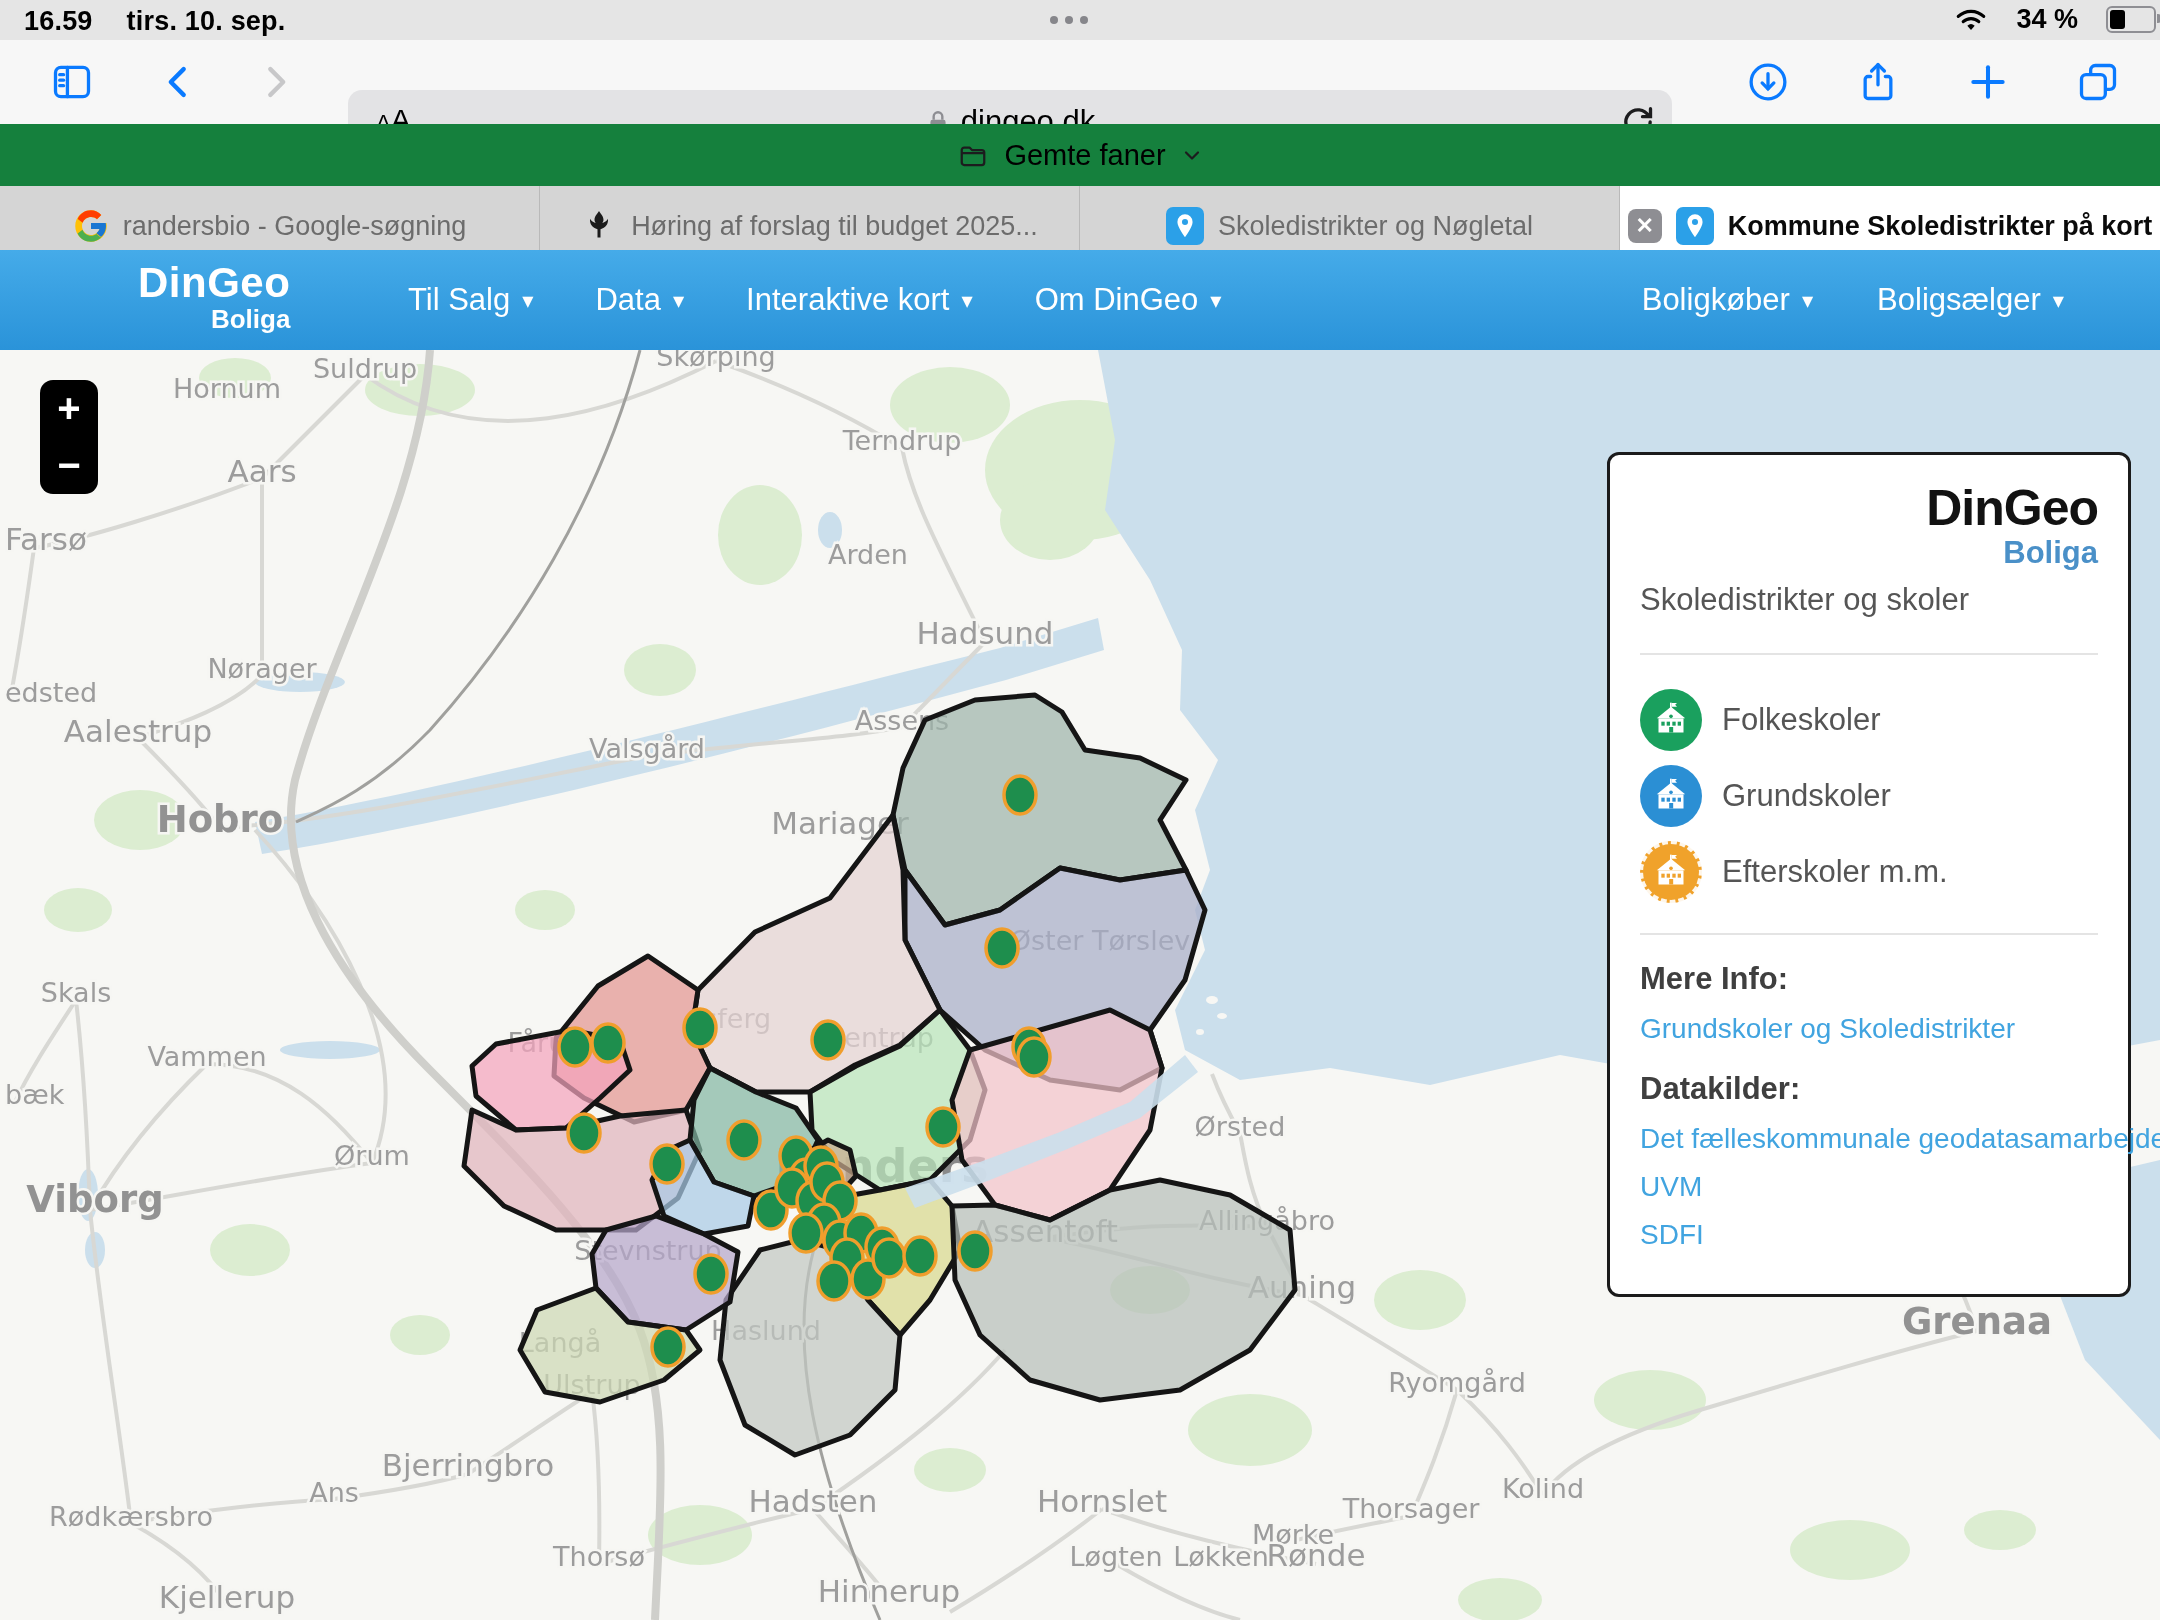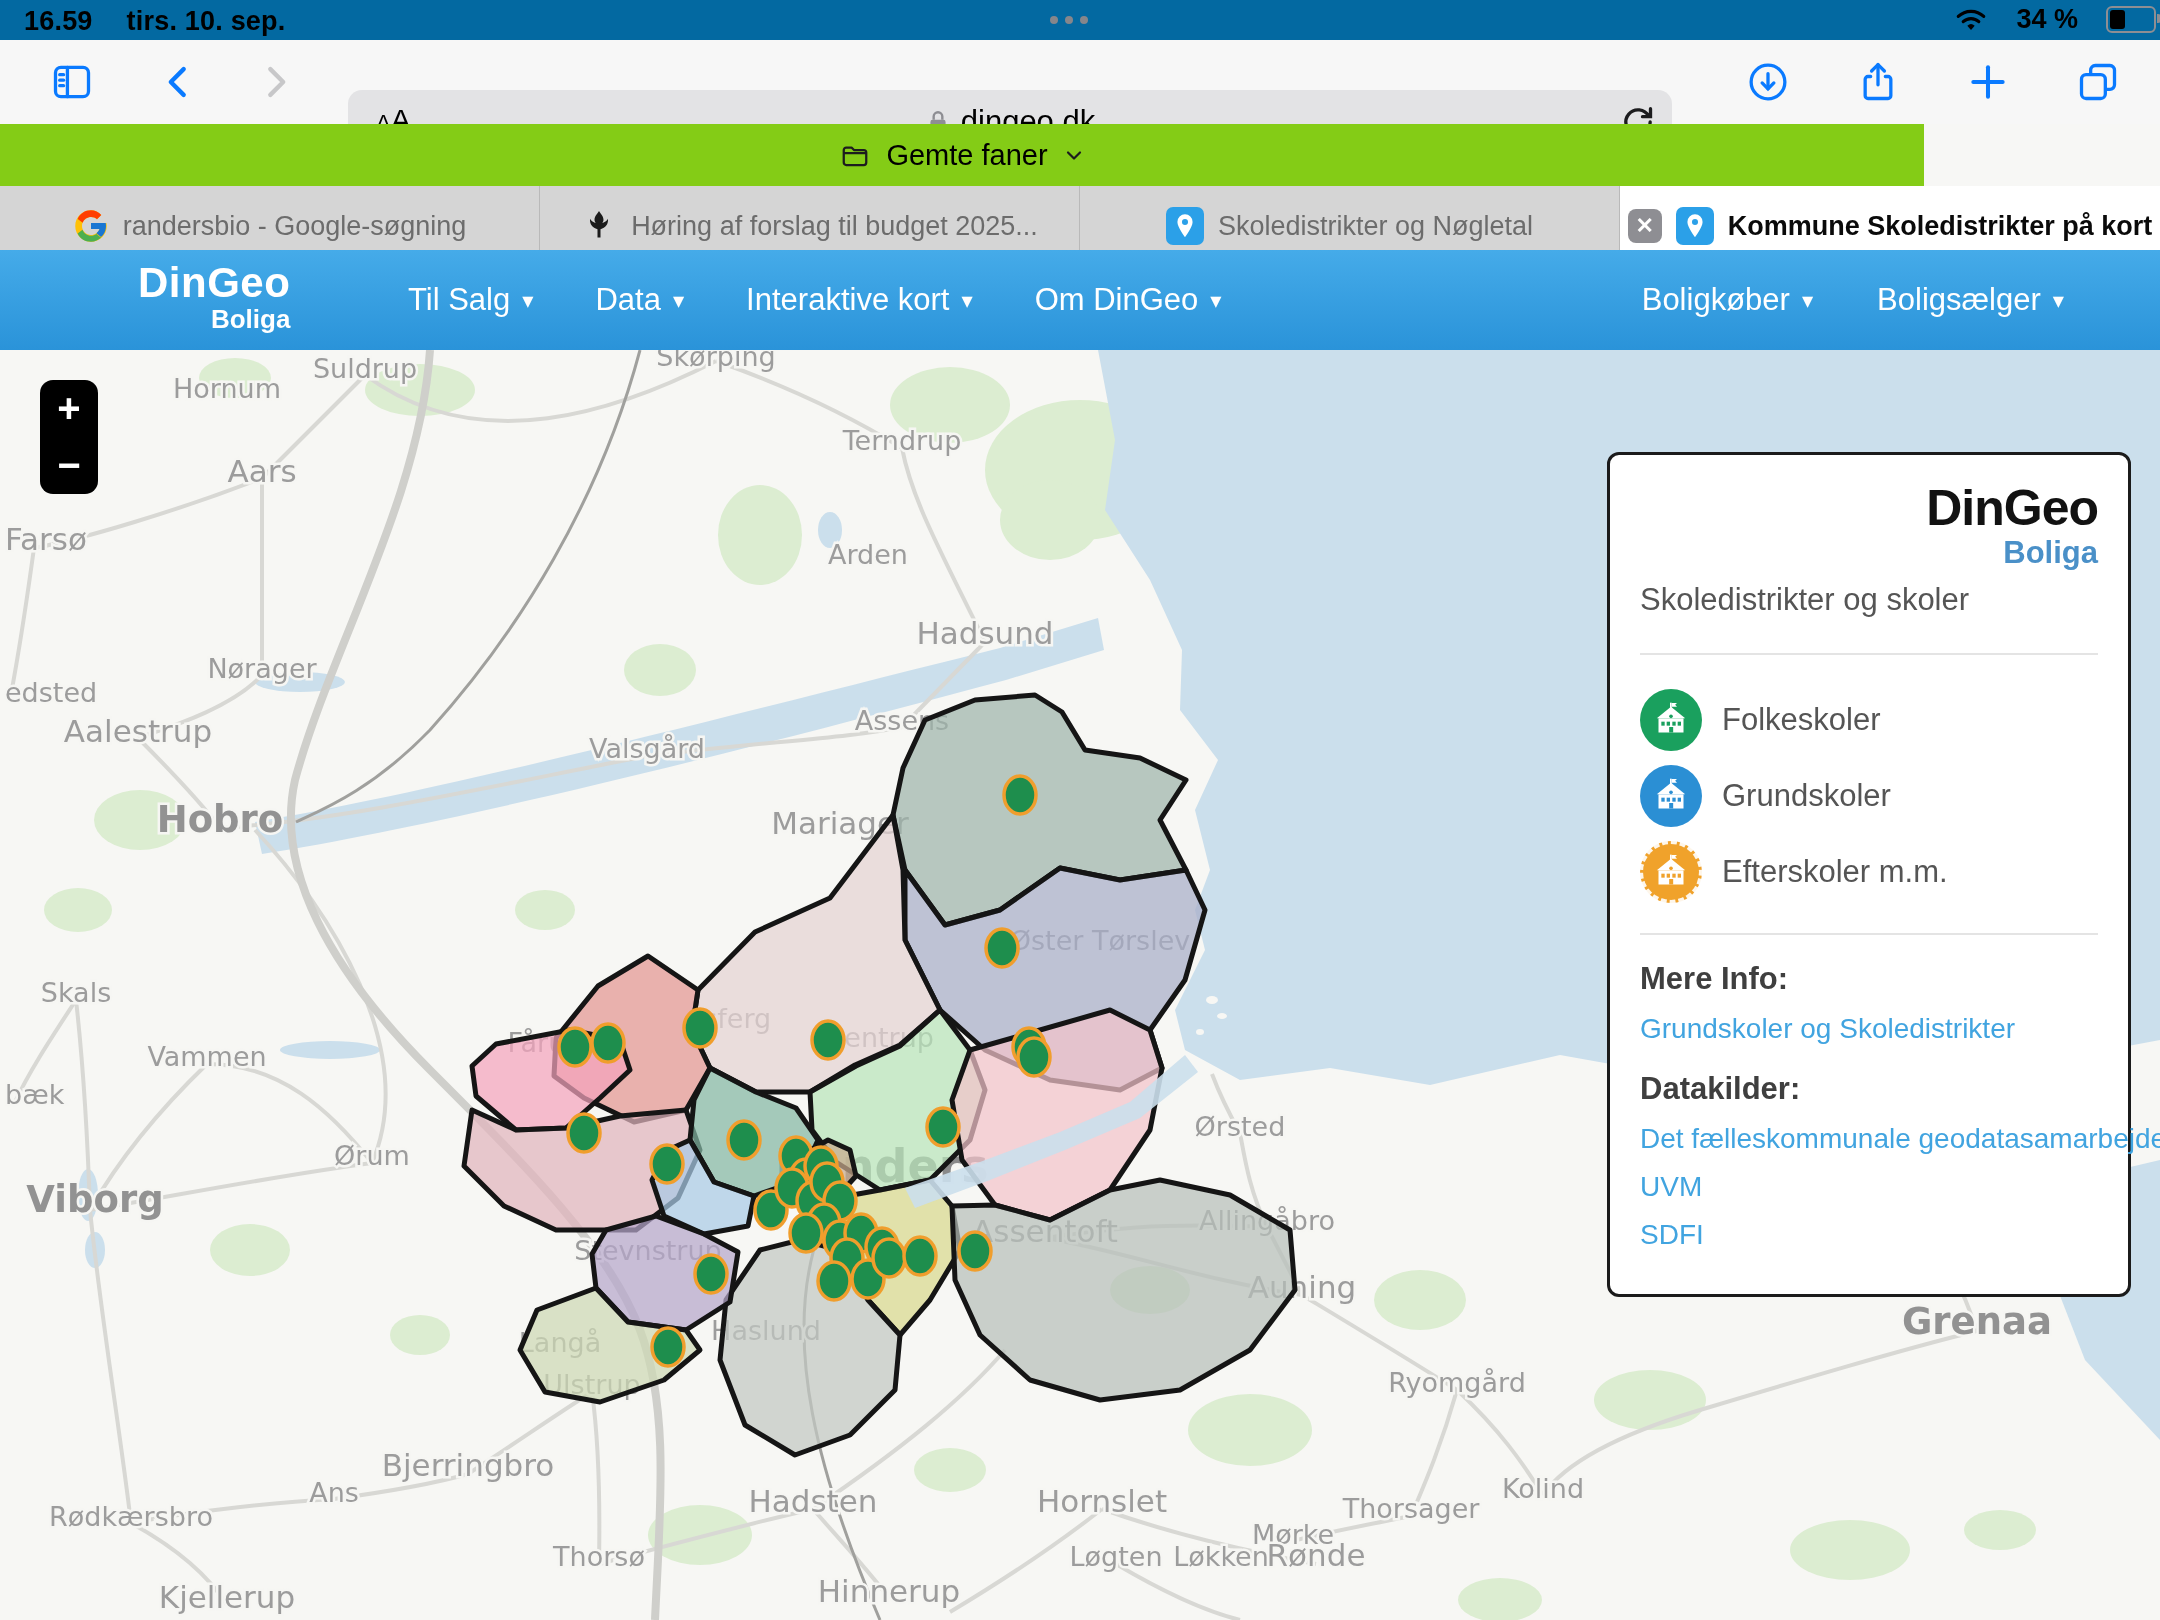--- a/index.html
+++ b/index.html
@@ -1,38 +1,38 @@
 <!DOCTYPE html>
 <html><head>
 <meta charset="utf-8">
 <style>
   html,body{margin:0;padding:0;width:2160px;height:1620px;overflow:hidden;
     font-family:"Liberation Sans", sans-serif;background:#f7f7f5;}
   
-  #status-bar{position:absolute;left:0;top:0;width:2160px;height:40px;background:#0369a1;z-index:30;}
+  #status-bar{position:absolute;left:0;top:0;width:2160px;height:40px;background:#e5e5e5;z-index:30;}
   #status-left{position:absolute;left:24px;top:6px;font-size:27px;font-weight:600;color:#000;letter-spacing:.2px;}
   #status-left .date{margin-left:34px;font-weight:600;}
   #status-dots{position:absolute;left:1050px;top:16px;display:flex;gap:7px;}
   #status-dots i{width:8px;height:8px;border-radius:50%;background:#86868b;display:block;}
   #status-right{position:absolute;right:4px;top:4px;display:flex;align-items:center;gap:28px;font-size:27px;font-weight:600;color:#000;}
   .batt{position:relative;width:46px;height:23px;border:2.5px solid #8e8e93;border-radius:6px;display:inline-block;}
   .batt .lvl{position:absolute;left:2px;top:2px;bottom:2px;width:32%;background:#000;border-radius:3px;}
   .batt:after{content:"";position:absolute;right:-7px;top:6px;width:4px;height:9px;background:#8e8e93;border-radius:0 3px 3px 0;}
   
   #toolbar{position:absolute;left:0;top:40px;width:2160px;height:84px;background:#f7f7f7;z-index:30;}
   .tbico{position:absolute;top:14px;width:56px;height:56px;display:flex;align-items:center;justify-content:center;}
   .tbico svg{width:44px;height:44px;}
   #url-field{position:absolute;left:348px;top:50px;width:1324px;height:64px;background:#e3e3e5;border-radius:14px;}
   #reader-btn{position:absolute;left:28px;top:13px;font-size:30px;color:#000;}
   #reader-btn .small{font-size:22px;}
   #url-center{position:absolute;left:0;right:0;top:0;bottom:0;display:flex;align-items:center;justify-content:center;gap:10px;font-size:31px;color:#000;}
   #reload-btn{position:absolute;right:22px;top:10px;}
   #reload-btn svg{width:40px;height:40px;}
   
-  #saved-row{position:absolute;left:0;top:124px;width:1924px;height:62px;background:#84cc16;border-bottom:1px solid #cfcfcf;z-index:30;display:flex;align-items:center;justify-content:center;gap:14px;}
+  #saved-row{position:absolute;left:0;top:124px;width:2160px;height:62px;background:#15803d;border-bottom:1px solid #cfcfcf;z-index:30;display:flex;align-items:center;justify-content:center;gap:14px;}
   #saved-row span{font-size:29px;color:#000;}
   
   #tabstrip{position:absolute;left:0;top:186px;width:2160px;height:64px;background:#d5d5d5;display:flex;z-index:30;}
   .tab{width:540px;height:80px;display:flex;align-items:center;justify-content:center;gap:14px;
        font-size:27px;color:#6c6c6c;border-right:1px solid #b9b9b9;box-sizing:border-box;background:#d5d5d5;white-space:nowrap;overflow:hidden;}
   .tab.active{background:#ffffff;color:#0a0a0a;font-weight:600;border-right:none;}
   .fav{width:36px;height:36px;flex:0 0 auto;}
   .pinfav{width:38px;height:38px;border-radius:7px;background:#2ba0e8;display:flex;align-items:center;justify-content:center;flex:0 0 auto;}
   .pinfav svg{width:28px;height:28px;}
   .closebox{width:34px;height:34px;border-radius:8px;background:#8e8e93;color:#fff;display:flex;align-items:center;justify-content:center;font-size:22px;font-weight:700;flex:0 0 auto;}

